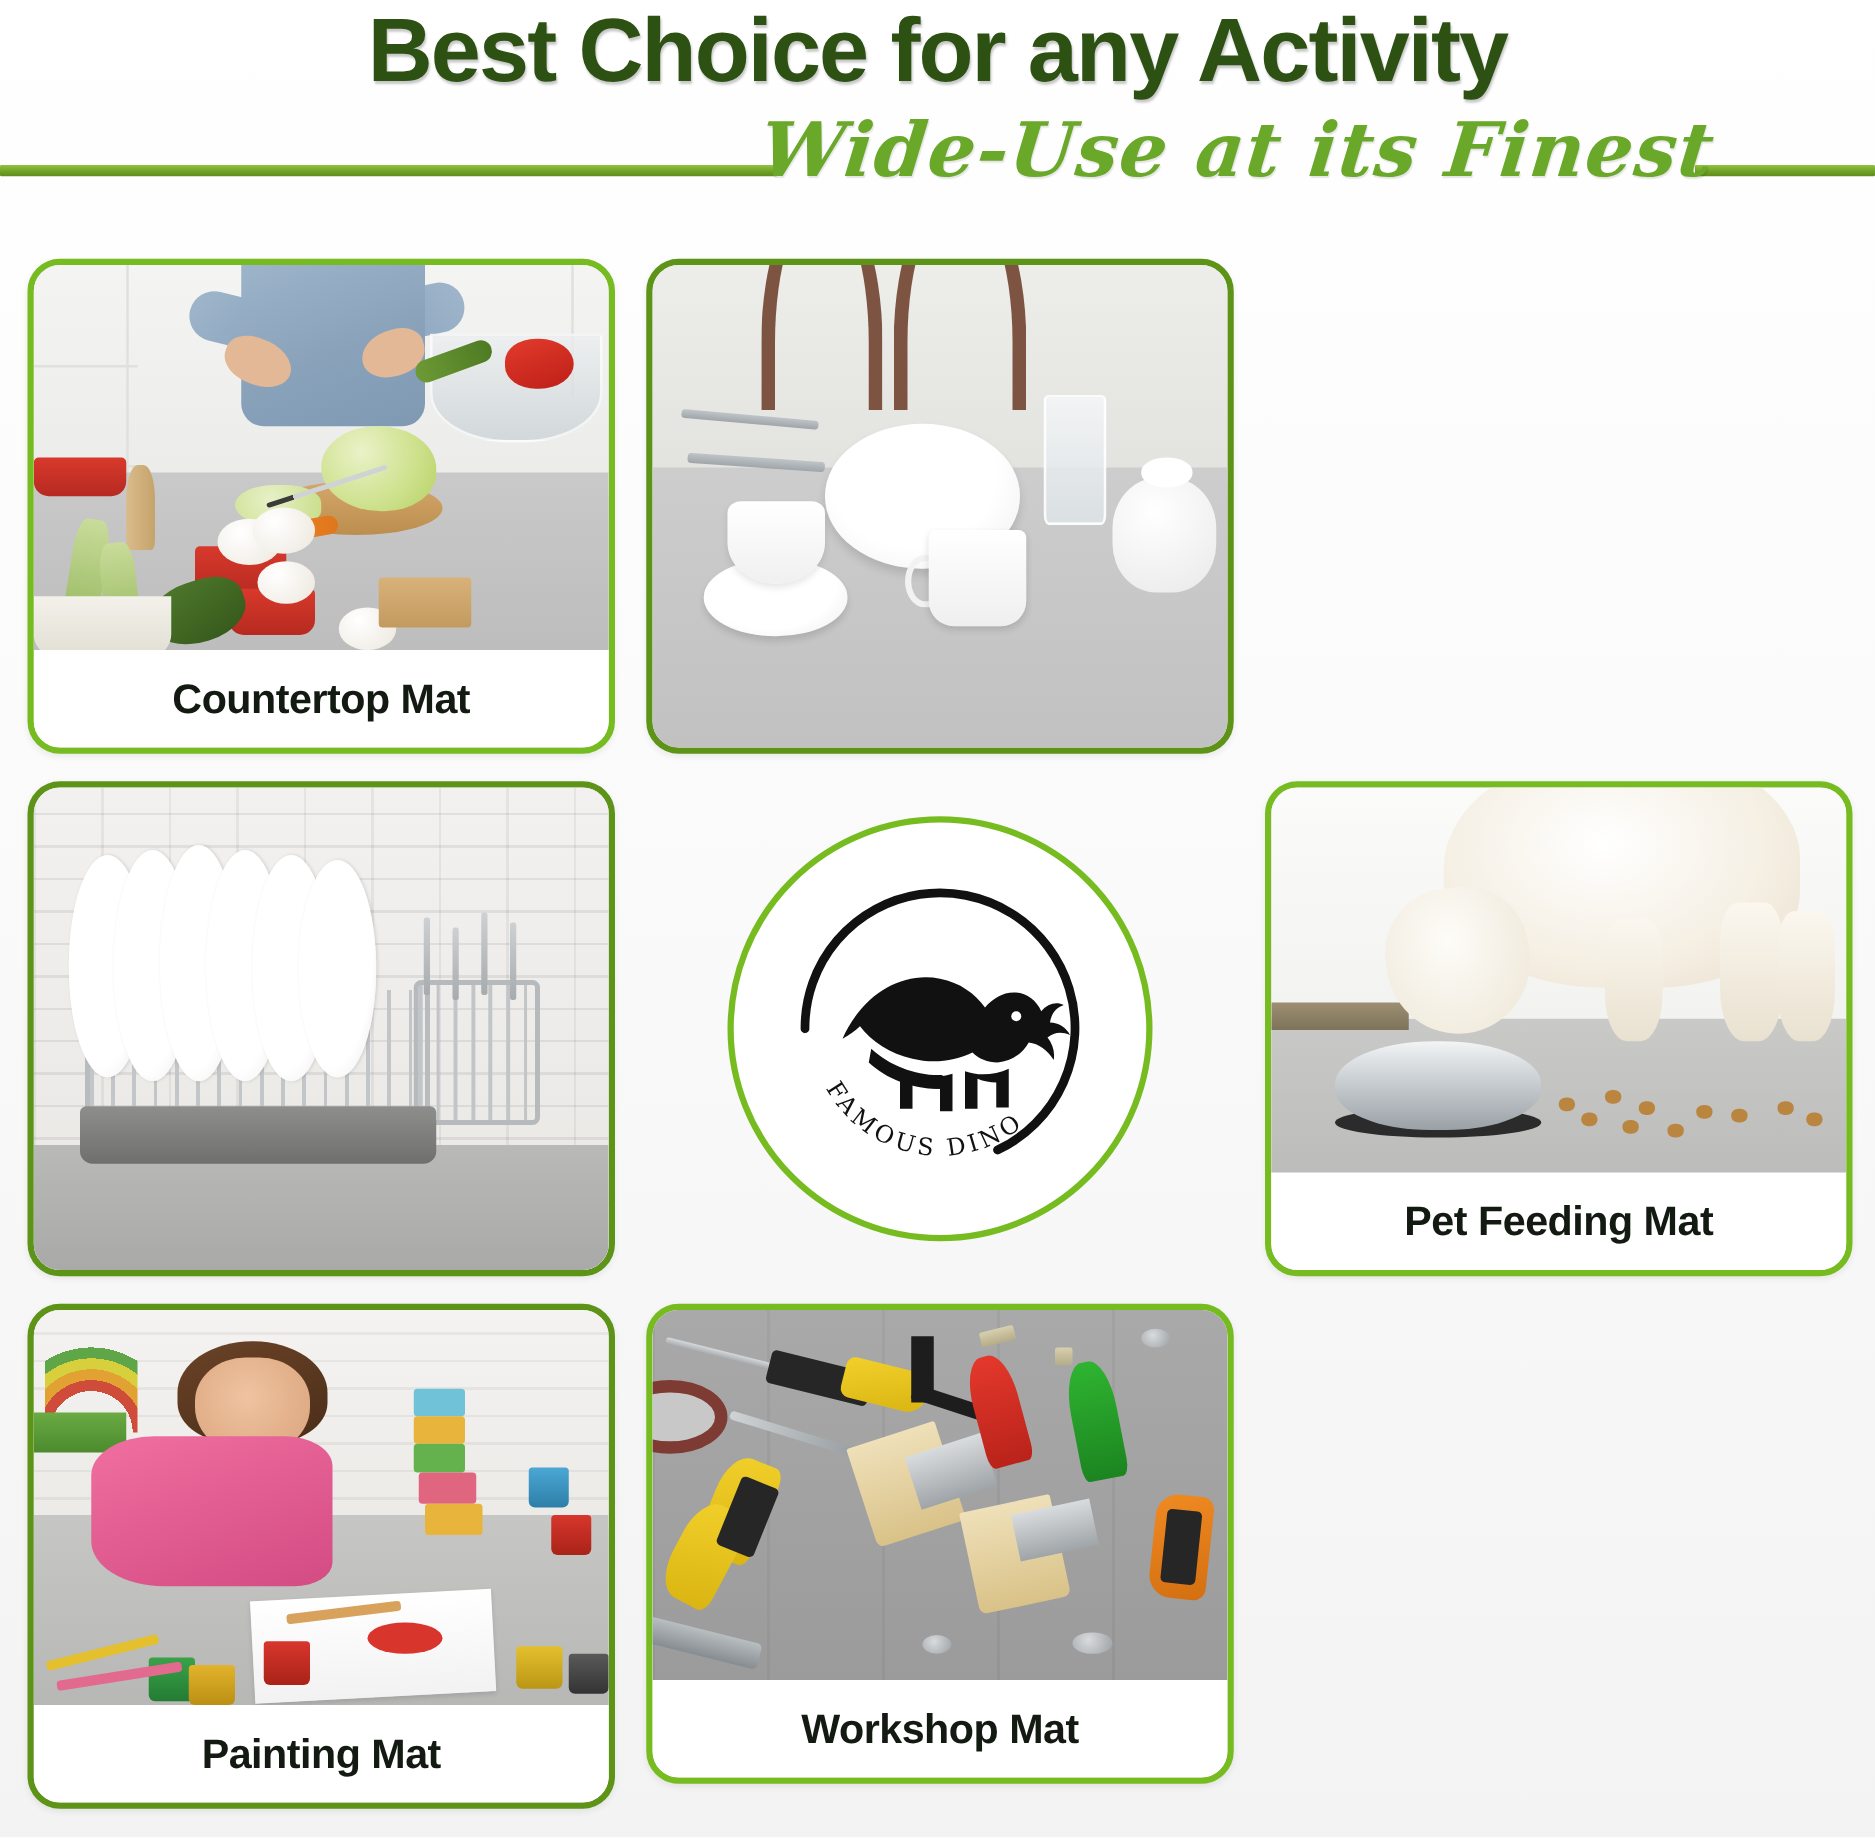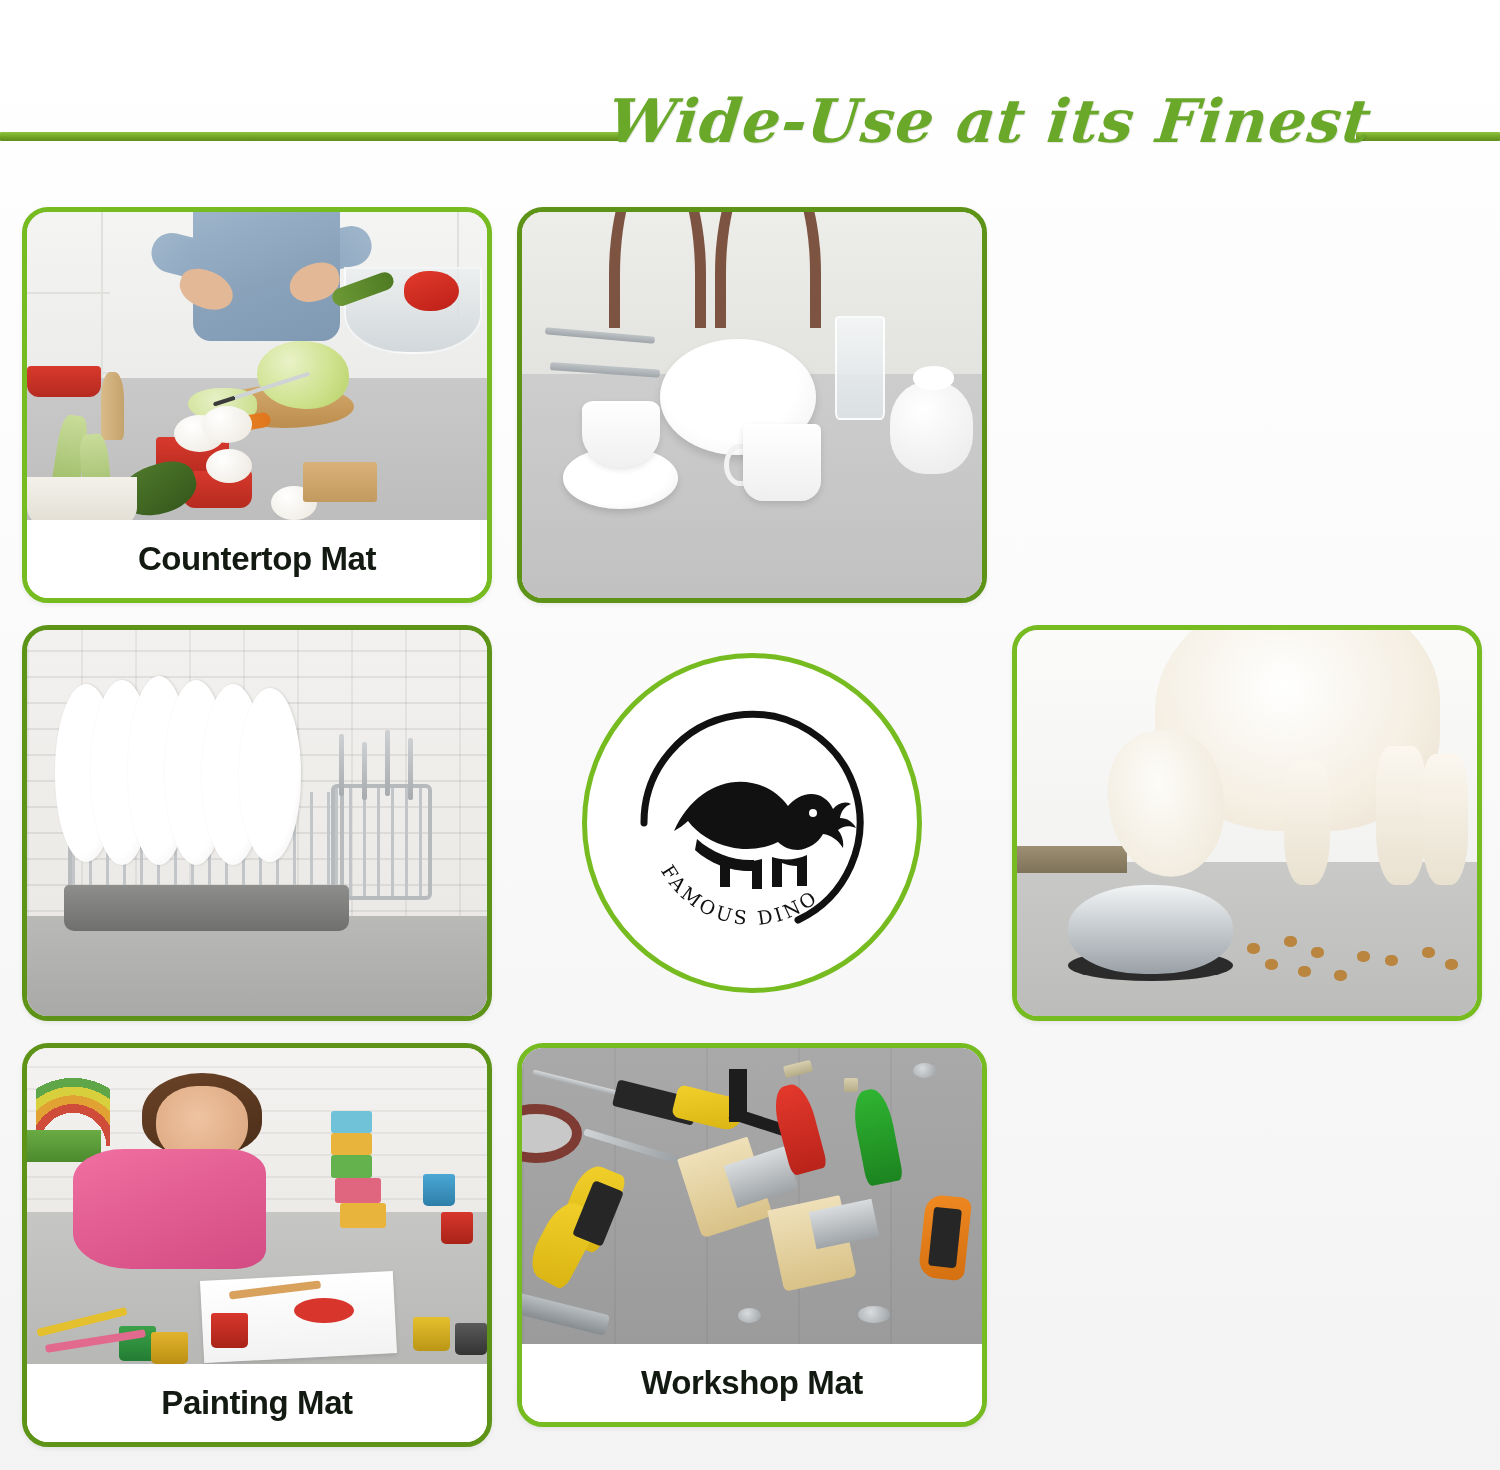--- a/index.html
+++ b/index.html
@@ -355,20 +355,21 @@
 
   
   .logo-svg { width: 300px; height: 300px; display:block; }
 </style>
 </head>
 <body>
 
 <div id="page">
 
   <div class="header">
+    <div class="main-title">Best Choice for any Activity</div>
     <div class="sub-row">
       <div class="rule rule-left"></div>
       <div class="rule rule-right"></div>
       <div class="script-sub">Wide-Use at its Finest</div>
     </div>
   </div>
 
   <div class="grid">
 
     <div class="cell" style="left:0px; top:0px; width:470px; height:396px;">
@@ -506,20 +507,21 @@
           <div class="c5-kibble" style="left:54%; bottom:12%;"></div>
           <div class="c5-kibble" style="left:58%; bottom:18%;"></div>
           <div class="c5-kibble" style="left:61%; bottom:10%;"></div>
           <div class="c5-kibble" style="left:64%; bottom:15%;"></div>
           <div class="c5-kibble" style="left:69%; bottom:9%;"></div>
           <div class="c5-kibble" style="left:74%; bottom:14%;"></div>
           <div class="c5-kibble" style="left:80%; bottom:13%;"></div>
           <div class="c5-kibble" style="left:88%; bottom:15%;"></div>
           <div class="c5-kibble" style="left:93%; bottom:12%;"></div>
         </div>
+        <div class="caption">Pet Feeding Mat</div>
       </div>
     </div>
 
     <div class="cell" style="left:0px; top:836px; width:470px; height:404px;">
       <div class="card deep">
         <div class="photo">
           <div class="wall-white c6-wall"></div>
           <div class="counter-grey c6-floor"></div>
           <div class="c6-rainbow"></div>
           <div class="c6-grass"></div>

